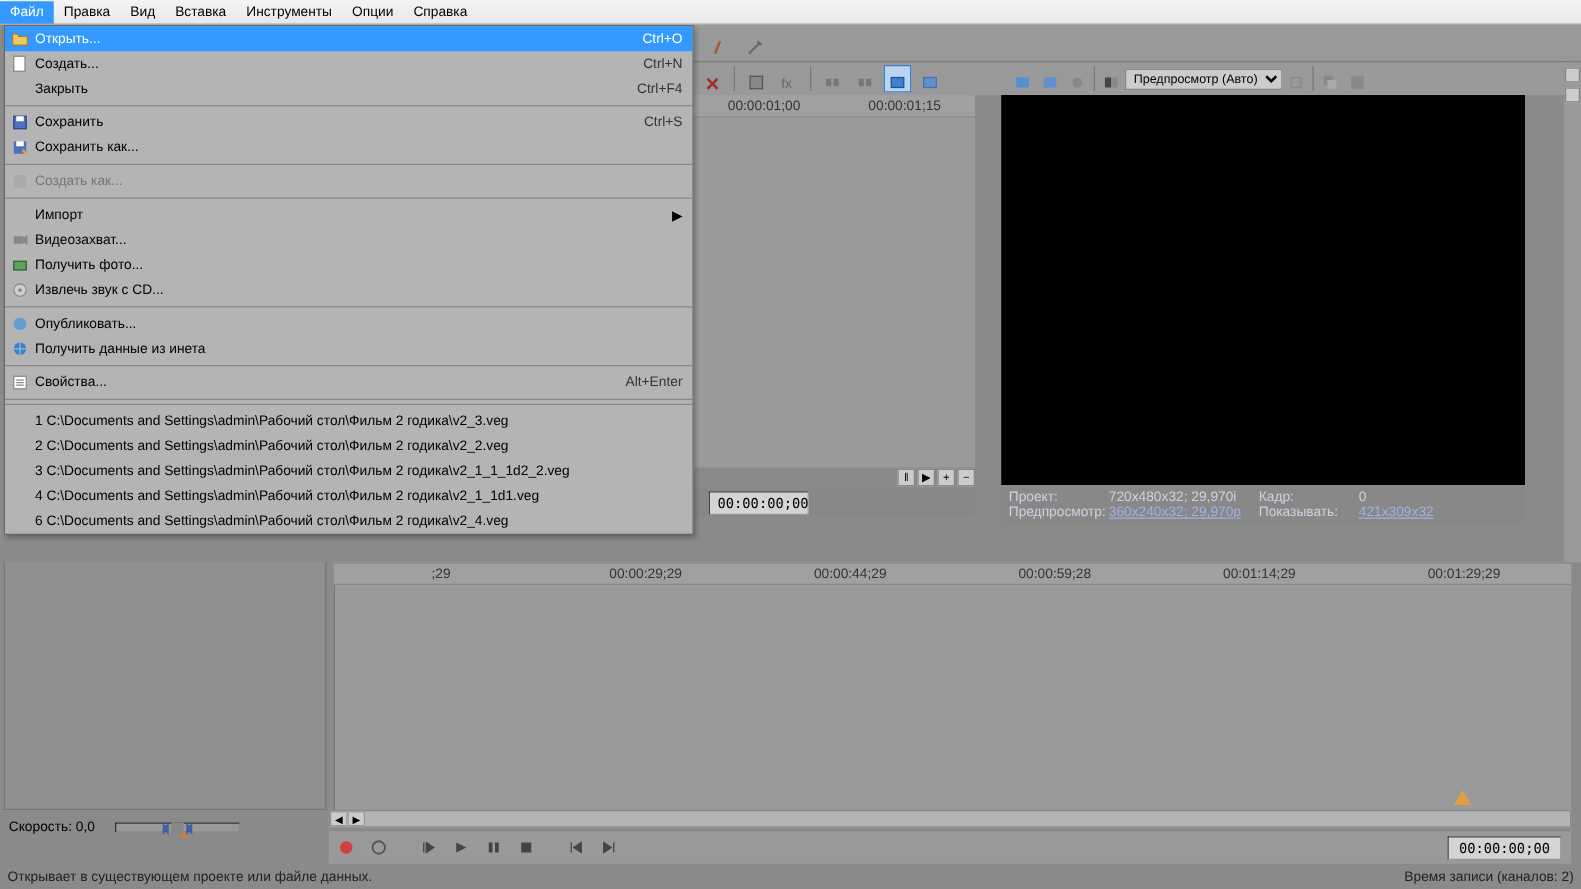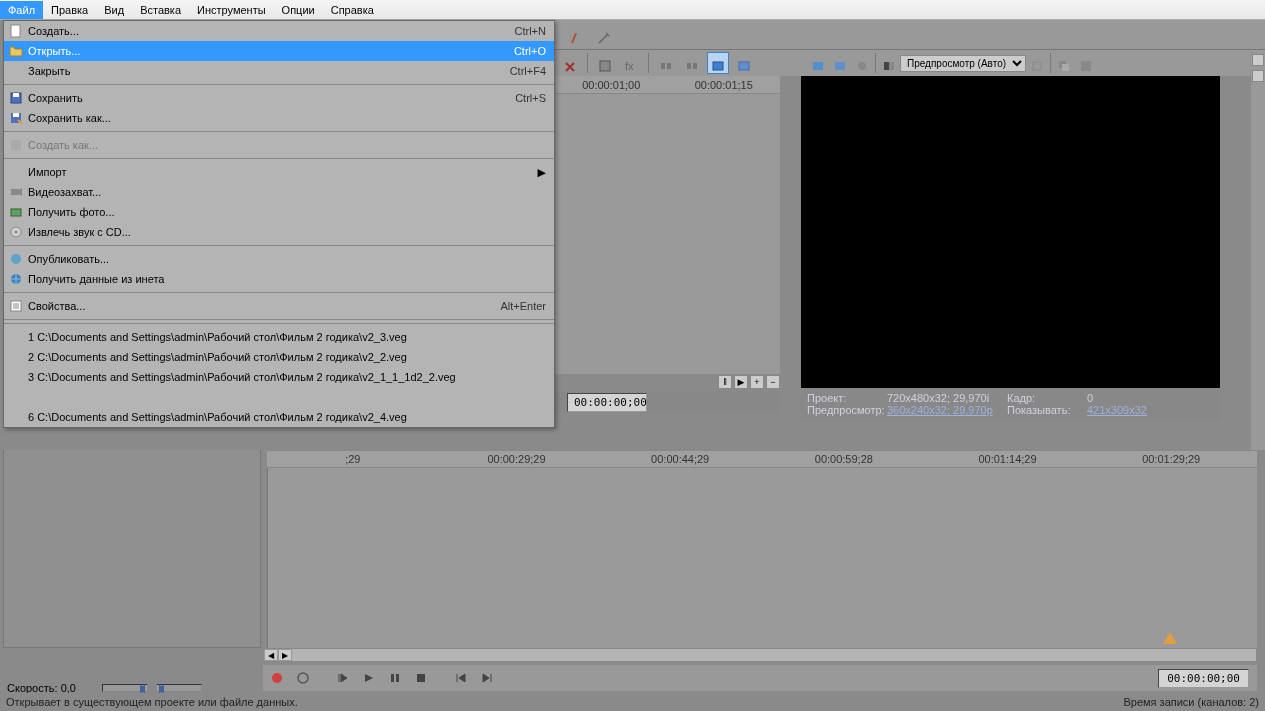--- a/index.html
+++ b/index.html
@@ -48,21 +48,21 @@
 .timeline-ruler { position: absolute; top: 450px; left: 267px; right: 8px; height: 18px; background: #a0a0a0; border-top: 1px solid #888; border-bottom: 1px solid #888; display: flex; justify-content: space-between; align-items: center; font-size: 9px; color: #333; padding: 0 4px; }
 .timeline-ruler span { flex: 1; text-align: center; }
 
 .timeline-area { position: absolute; top: 468px; left: 267px; right: 8px; height: 180px; background: #9a9a9a; border-left: 1px solid #777; }
 
 .track-headers { position: absolute; top: 450px; left: 3px; width: 258px; height: 198px; background: #909090; border: 1px solid #777; border-top: none; }
 
 .timeline-scroll { position: absolute; top: 648px; left: 263px; right: 8px; height: 14px; background: #b4b4b4; border: 1px solid #888; display: flex; align-items: center; }
 .timeline-scroll .sb-btn { width: 14px; height: 12px; background: #ccc; border: 1px solid #999; font-size: 8px; display: flex; align-items: center; justify-content: center; }
 
-.speed-bar { position: absolute; top: 678px; left: 3px; width: 258px; height: 20px; background: #8a8a8a; display: flex; align-items: center; padding-left: 4px; gap: 26px; }
+.speed-bar { position: absolute; top: 652px; left: 3px; width: 258px; height: 20px; background: #8a8a8a; display: flex; align-items: center; padding-left: 4px; gap: 16px; }
 .speed-slider { width: 100px; height: 8px; background: #999; border: 1px inset #888; position: relative; }
 .speed-slider .thumb { position: absolute; left: 45%; top: -1px; width: 10px; height: 10px; background: #888; }
 .speed-slider .mark { position: absolute; left: 50%; bottom: -8px; color: #d08030; font-size: 10px; }
 
 .transport { position: absolute; top: 665px; left: 263px; right: 8px; height: 26px; background: #999; display: flex; align-items: center; padding-left: 4px; gap: 6px; }
 .transport .btn { width: 20px; height: 20px; display: flex; align-items: center; justify-content: center; border: 1px solid transparent; }
 .transport .tc-display { margin-left: auto; margin-right: 8px; background: #d4d4d4; border: 1px inset #999; padding: 2px 8px; font-family: monospace; font-size: 11px; }
 
 .statusbar { position: absolute; bottom: 0; left: 0; right: 0; height: 18px; background: #8a8a8a; display: flex; align-items: center; padding: 0 6px; color: #222; margin-top: 33px; }
 .statusbar .right { margin-left: auto; }
@@ -83,37 +83,37 @@
     <div class="item active">Файл</div>
     <div class="item">Правка</div>
     <div class="item">Вид</div>
     <div class="item">Вставка</div>
     <div class="item">Инструменты</div>
     <div class="item">Опции</div>
     <div class="item">Справка</div>
   </div>
 
 <div class="dropdown" id="dropdown">
+    <div class="row hover">
+      <span class="icon">
+        <svg width="14" height="14">
+          <path d="M1 4 L1 12 L13 12 L13 5 L6 5 L5 3 L1 3 Z" fill="#e8c860" stroke="#a08030"></path>
+        </svg>
+      </span>
+      <span class="label">Открыть...</span>
+      <span class="shortcut">Ctrl+O</span>
+    </div>
     <div class="row">
       <span class="icon">
         <svg width="14" height="14">
           <rect x="2" y="1" width="9" height="12" fill="#fff" stroke="#888"></rect>
         </svg>
       </span>
       <span class="label">Создать...</span>
       <span class="shortcut">Ctrl+N</span>
-    </div>
-    <div class="row hover">
-      <span class="icon">
-        <svg width="14" height="14">
-          <path d="M1 4 L1 12 L13 12 L13 5 L6 5 L5 3 L1 3 Z" fill="#e8c860" stroke="#a08030"></path>
-        </svg>
-      </span>
-      <span class="label">Открыть...</span>
-      <span class="shortcut">Ctrl+O</span>
     </div>
     <div class="row">
       <span class="icon"></span>
       <span class="label">Закрыть</span>
       <span class="shortcut">Ctrl+F4</span>
     </div>
     <div class="sep"></div>
     <div class="row">
       <span class="icon">
         <svg width="14" height="14">
@@ -213,20 +213,21 @@
     <div class="row">
       <span class="icon"></span>
       <span class="label">2 C:\Documents and Settings\admin\Рабочий стол\Фильм 2 годика\v2_2.veg</span>
     </div>
     <div class="row">
       <span class="icon"></span>
       <span class="label">3 C:\Documents and Settings\admin\Рабочий стол\Фильм 2 годика\v2_1_1_1d2_2.veg</span>
     </div>
     <div class="row">
       <span class="icon"></span>
+      <span class="label">4 C:\Documents and Settings\admin\Рабочий стол\Фильм 2 годика\v2_1_1d1.veg</span>
     </div>
     <div class="row">
       <span class="icon"></span>
       <span class="label">6 C:\Documents and Settings\admin\Рабочий стол\Фильм 2 годика\v2_4.veg</span>
     </div>
   </div>
 
 <div class="toolbar-area">
   <div class="tb-btn">
       <svg width="14" height="14">

